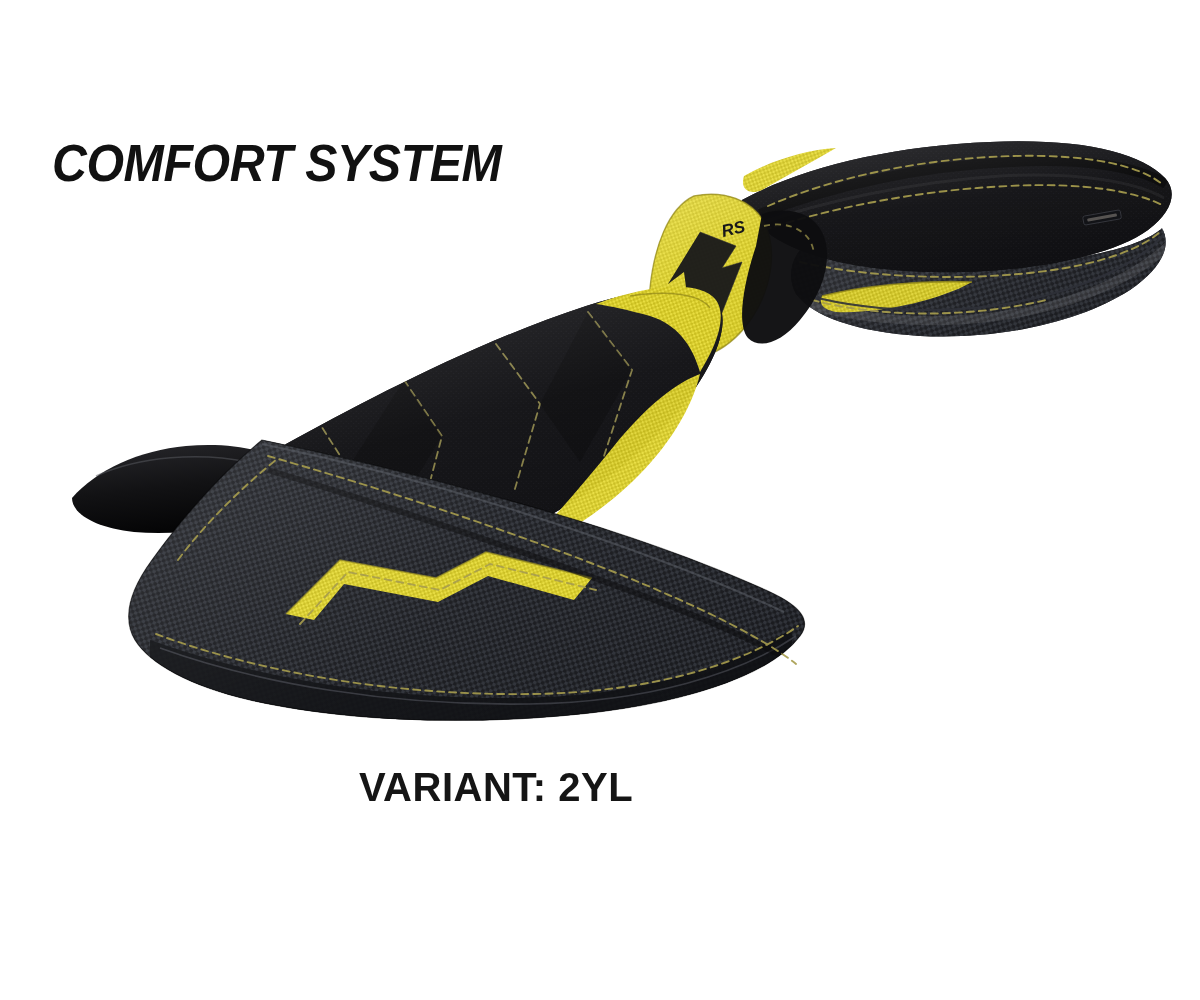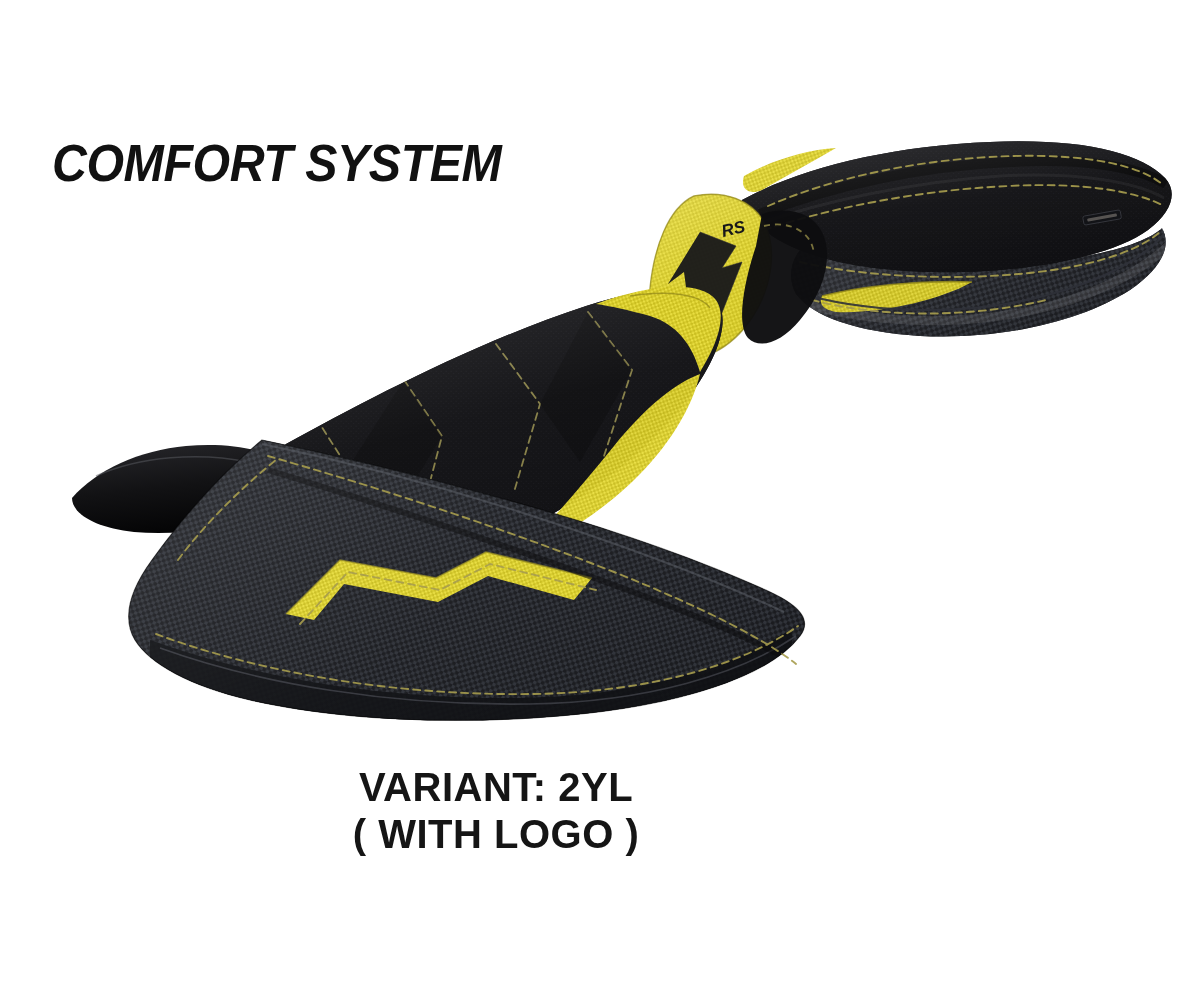--- a/index.html
+++ b/index.html
@@ -278,15 +278,14 @@
                  C440,726 330,718 250,700 C190,686 150,664 135,640
                  C122,618 130,590 152,560 C178,524 216,478 262,440 Z" fill="none" stroke="#000000" stroke-width="1.2" opacity="0.5"></path>
       </g>
     </svg>
   </div>
 
   <div class="title">COMFORT SYSTEM</div>
 
   <div class="variant-line l1">VARIANT: 2YL</div>
 
-  <div class="variant-line l2">( WITH LOGO )</div>
 
 </div>
 
 </body></html>

